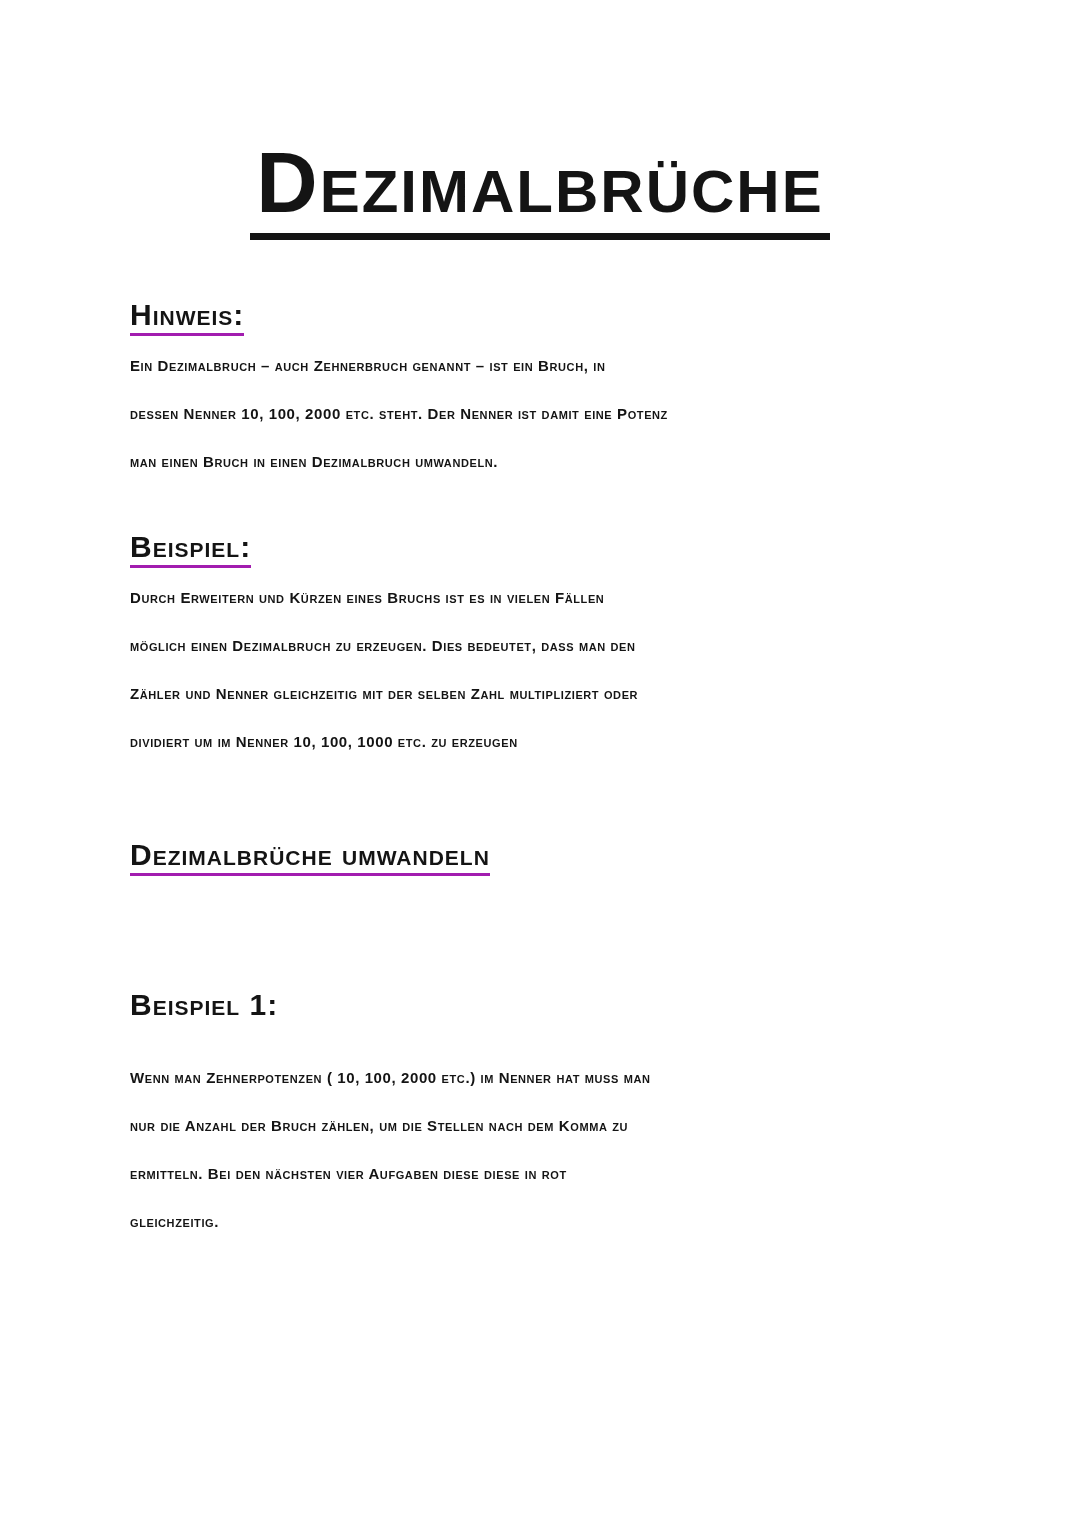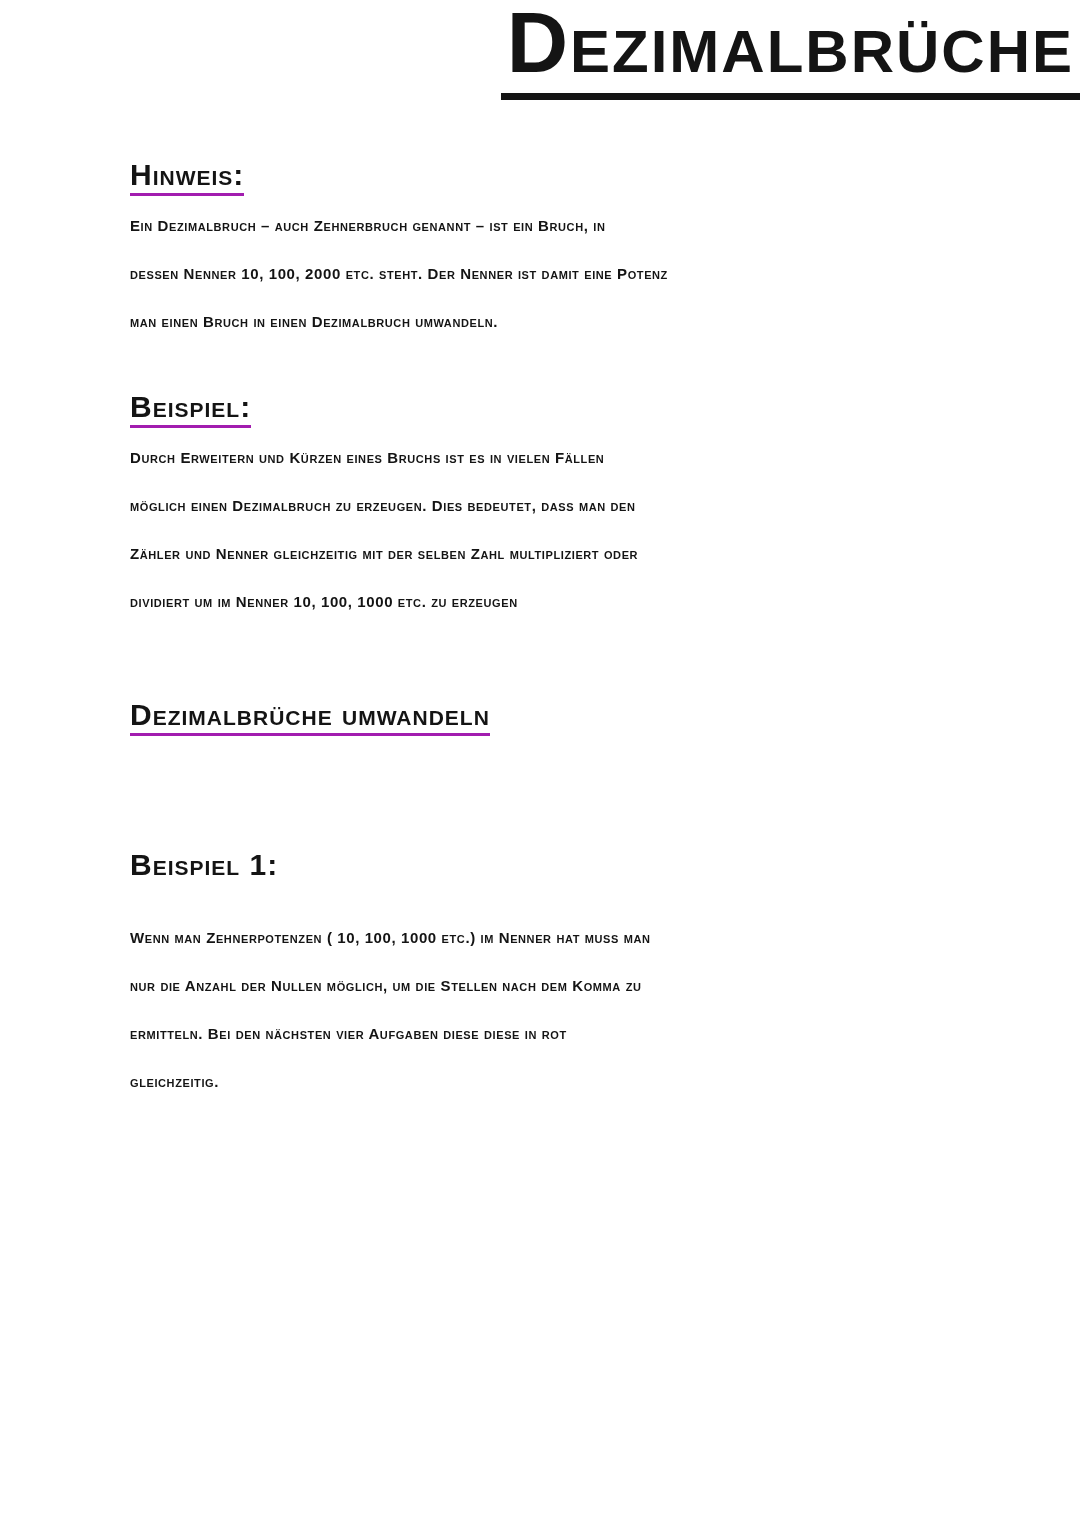--- a/index.html
+++ b/index.html
@@ -19,21 +19,22 @@
     color: #141414;
   }
 
   .content {
     margin: 0 110px 0 130px;
     width: 840px;
   }
 
   
   .title-wrap {
-    text-align: right;
+    margin-top: 140px;
+    text-align: center;
   }
   .page-title {
     display: inline-block;
     font-size: 85px;
     line-height: 1;
     font-weight: 700;
     letter-spacing: 2px;
     font-stretch: condensed;
     padding: 0 6px 8px 6px;
     border-bottom: 7px solid #141414;
@@ -103,21 +104,21 @@
         </div>
     </div>
 
     <div class="section sec-umwandeln">
       <span class="section-heading underlined">Dezimalbrüche umwandeln</span>
     </div>
 
     <div class="section sec-beispiel1">
       <span class="section-heading">Beispiel 1:</span>
       <div class="paragraph">
-          <div>Wenn man Zehnerpotenzen ( 10, 100, 1000 etc.)  im Nenner hat muss man</div>
-          <div>nur die Anzahl der Nullen möglich, um die Stellen nach dem Komma zu</div>
+          <div>Wenn man Zehnerpotenzen ( 10, 100, 2000 etc.)  im Nenner hat muss man</div>
+          <div>nur die Anzahl der Bruch zählen, um die Stellen nach dem Komma zu</div>
           <div>ermitteln. Bei den nächsten vier Aufgaben diese diese in rot</div>
           <div>gleichzeitig.</div>
         </div>
     </div>
 
   </div>
 </div>
 
 </body></html>

